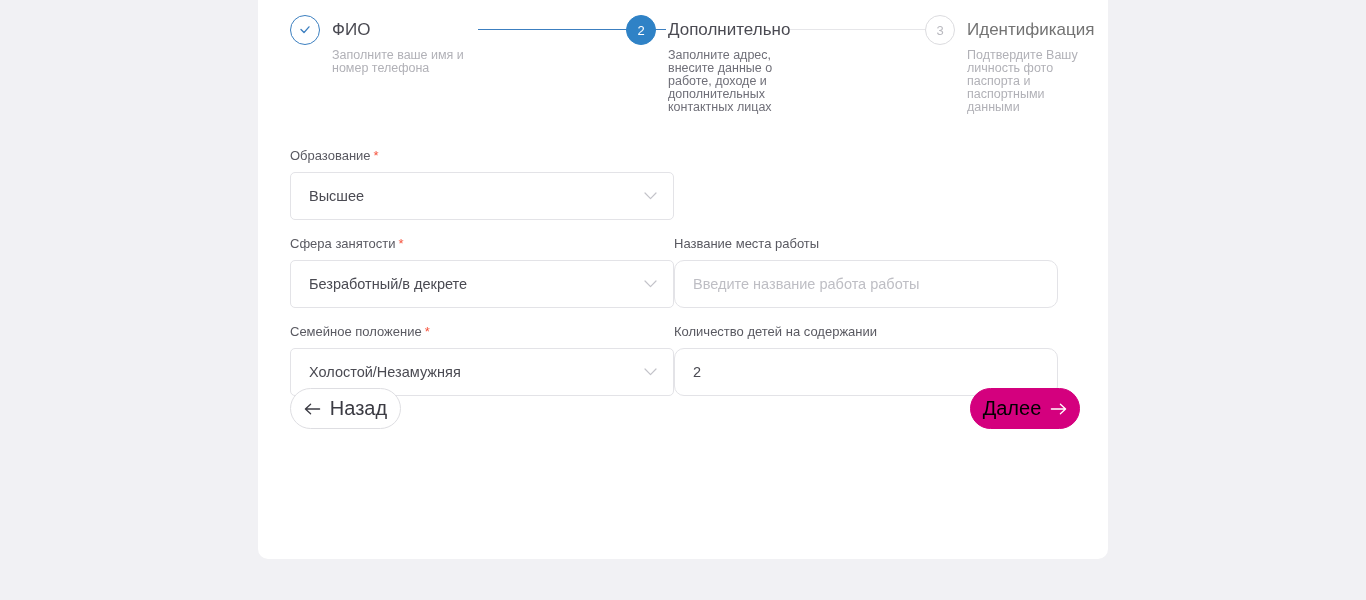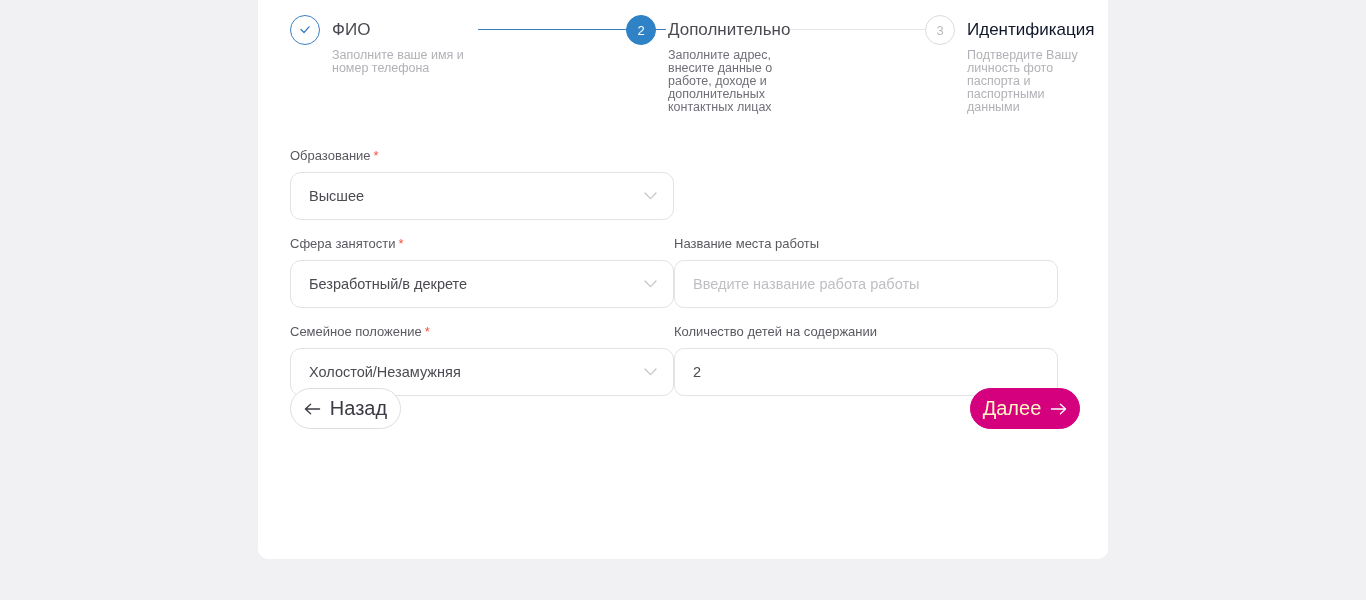--- a/index.html
+++ b/index.html
@@ -76,21 +76,21 @@
     color: #b9b9bf;
   }
   .check svg { display: block; }
 
   .step-title {
     margin-left: 12px;
     font-size: 17px;
     color: #4a4a52;
     white-space: nowrap;
   }
-  .step-title.muted { color: #0f172a; }
+  .step-title.muted { color: #737373; }
 
   .step-desc {
     margin-left: 42px;
     margin-top: 1px;
     font-size: 12.5px;
     line-height: 13px;
     color: #b1b1b7;
     width: 120px;
   }
   .step-1 .step-desc { width: 150px; }
@@ -130,21 +130,21 @@
     position: relative;
     height: 48px;
     border: 1px solid #e3e3e7;
     background: #ffffff;
     display: flex;
     align-items: center;
     padding: 0 18px;
     font-size: 14.5px;
     color: #4a4a52;
   }
-  .control.select { border-radius: 11px; }
+  .control.select { border-radius: 5px; }
   .control.text   { border-radius: 10px; }
   .control .value { line-height: 1; }
   .control .placeholder { color: #bebec4; line-height: 1; }
 
   .chev {
     position: absolute;
     right: 16px;
     top: 50%;
     transform: translateY(-50%);
   }
@@ -177,21 +177,21 @@
     background: #ffffff;
     border: 1px solid #dedee2;
     color: #3b3b43;
   }
   .btn-next {
     right: 0;
     top: 0;
     width: 110px;
     background: #d4007e;
     border: 1px solid #d4007e;
-    color: #fef9c3;
+    color: #000000;
   }
   .btn svg { display: block; }
 </style>
 </head>
 <body>
 
 <div class="page">
   <div class="card">
 
     <div class="stepper">

